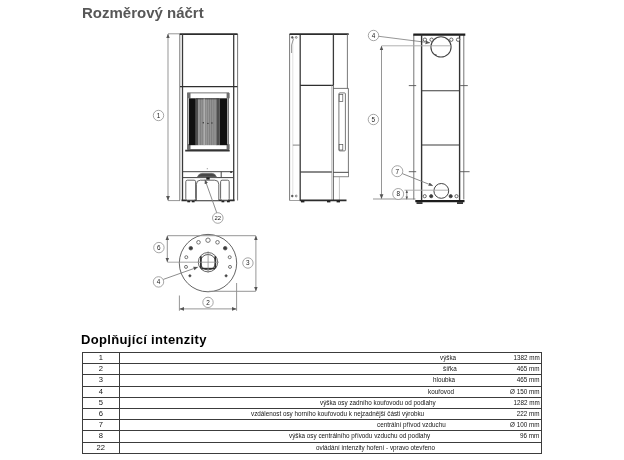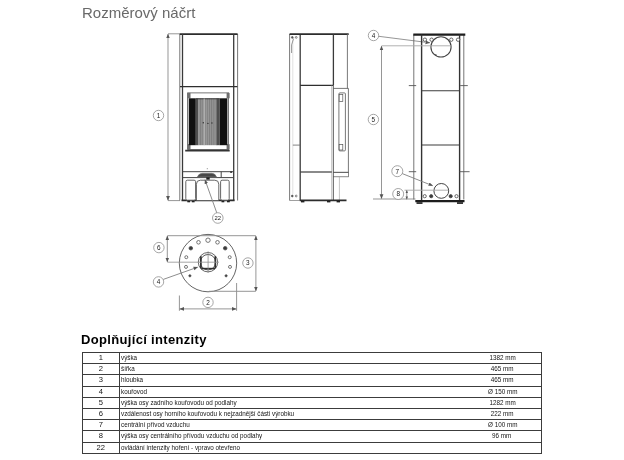--- a/index.html
+++ b/index.html
@@ -1,25 +1,25 @@
 <!DOCTYPE html>
 <html><head>
 <meta charset="utf-8">
 <style>
   html,body{margin:0;padding:0;background:#fff;}
   body{width:624px;height:460px;position:relative;font-family:"Liberation Sans",sans-serif;overflow:hidden;filter:grayscale(1);}
-  .t1{position:absolute;left:82px;top:5px;font-size:15px;font-weight:normal;color:#a16207;line-height:1;}
+  .t1{position:absolute;left:82px;top:5px;font-size:15px;font-weight:bold;color:#0369a1;line-height:1;}
   .t2{position:absolute;left:81px;top:333.3px;font-size:13px;font-weight:bold;color:#000;letter-spacing:0.33px;line-height:1;}
   svg{position:absolute;left:0;top:0;}
   table.info{position:absolute;left:82px;top:352px;border-collapse:collapse;table-layout:fixed;width:460px;font-size:7.6px;color:#141414;}
   table.info td{border-top:1px solid #3c3c3c;padding:0;height:10.2px;line-height:10px;overflow:visible;white-space:nowrap;}
   table.info{border:1.6px solid #3c3c3c;}
   td.n{width:35.5px;text-align:center;border-right:1px solid #3c3c3c;}
-  td.d{width:340px;}
-  td.v{text-align:center;}
+  td.d{width:340px;text-align:right;}
+  td.v{text-align:right;}
   tr:first-child td{border-top:none;}
   td.d span{display:inline-block;transform:scaleX(0.83);transform-origin:0 50%;margin-left:1.5px;}
   td.v span{display:inline-block;transform:scaleX(0.83);transform-origin:100% 50%;margin-right:1.8px;}
 </style>
 </head>
 <body>
 
 <div class="t1">Rozměrový náčrt</div>
 
 <svg width="624" height="330" viewBox="0 0 624 330">

